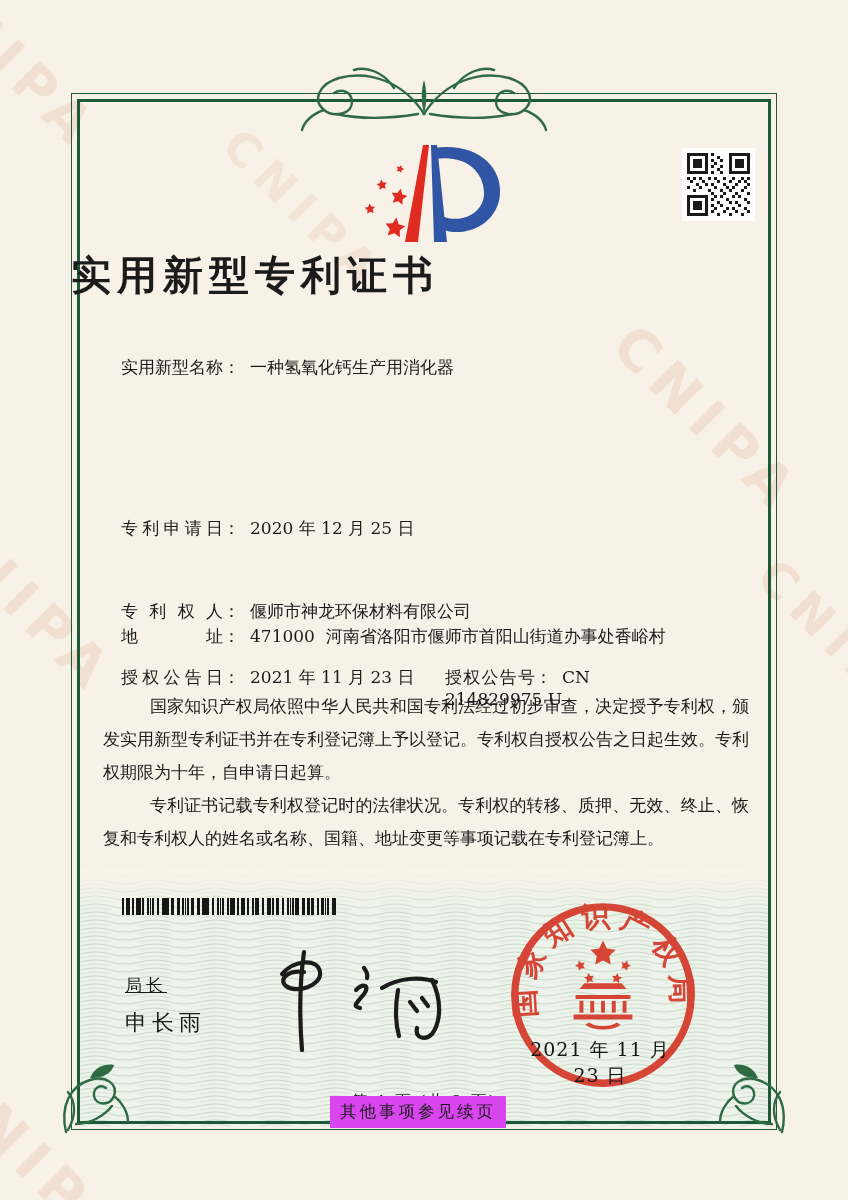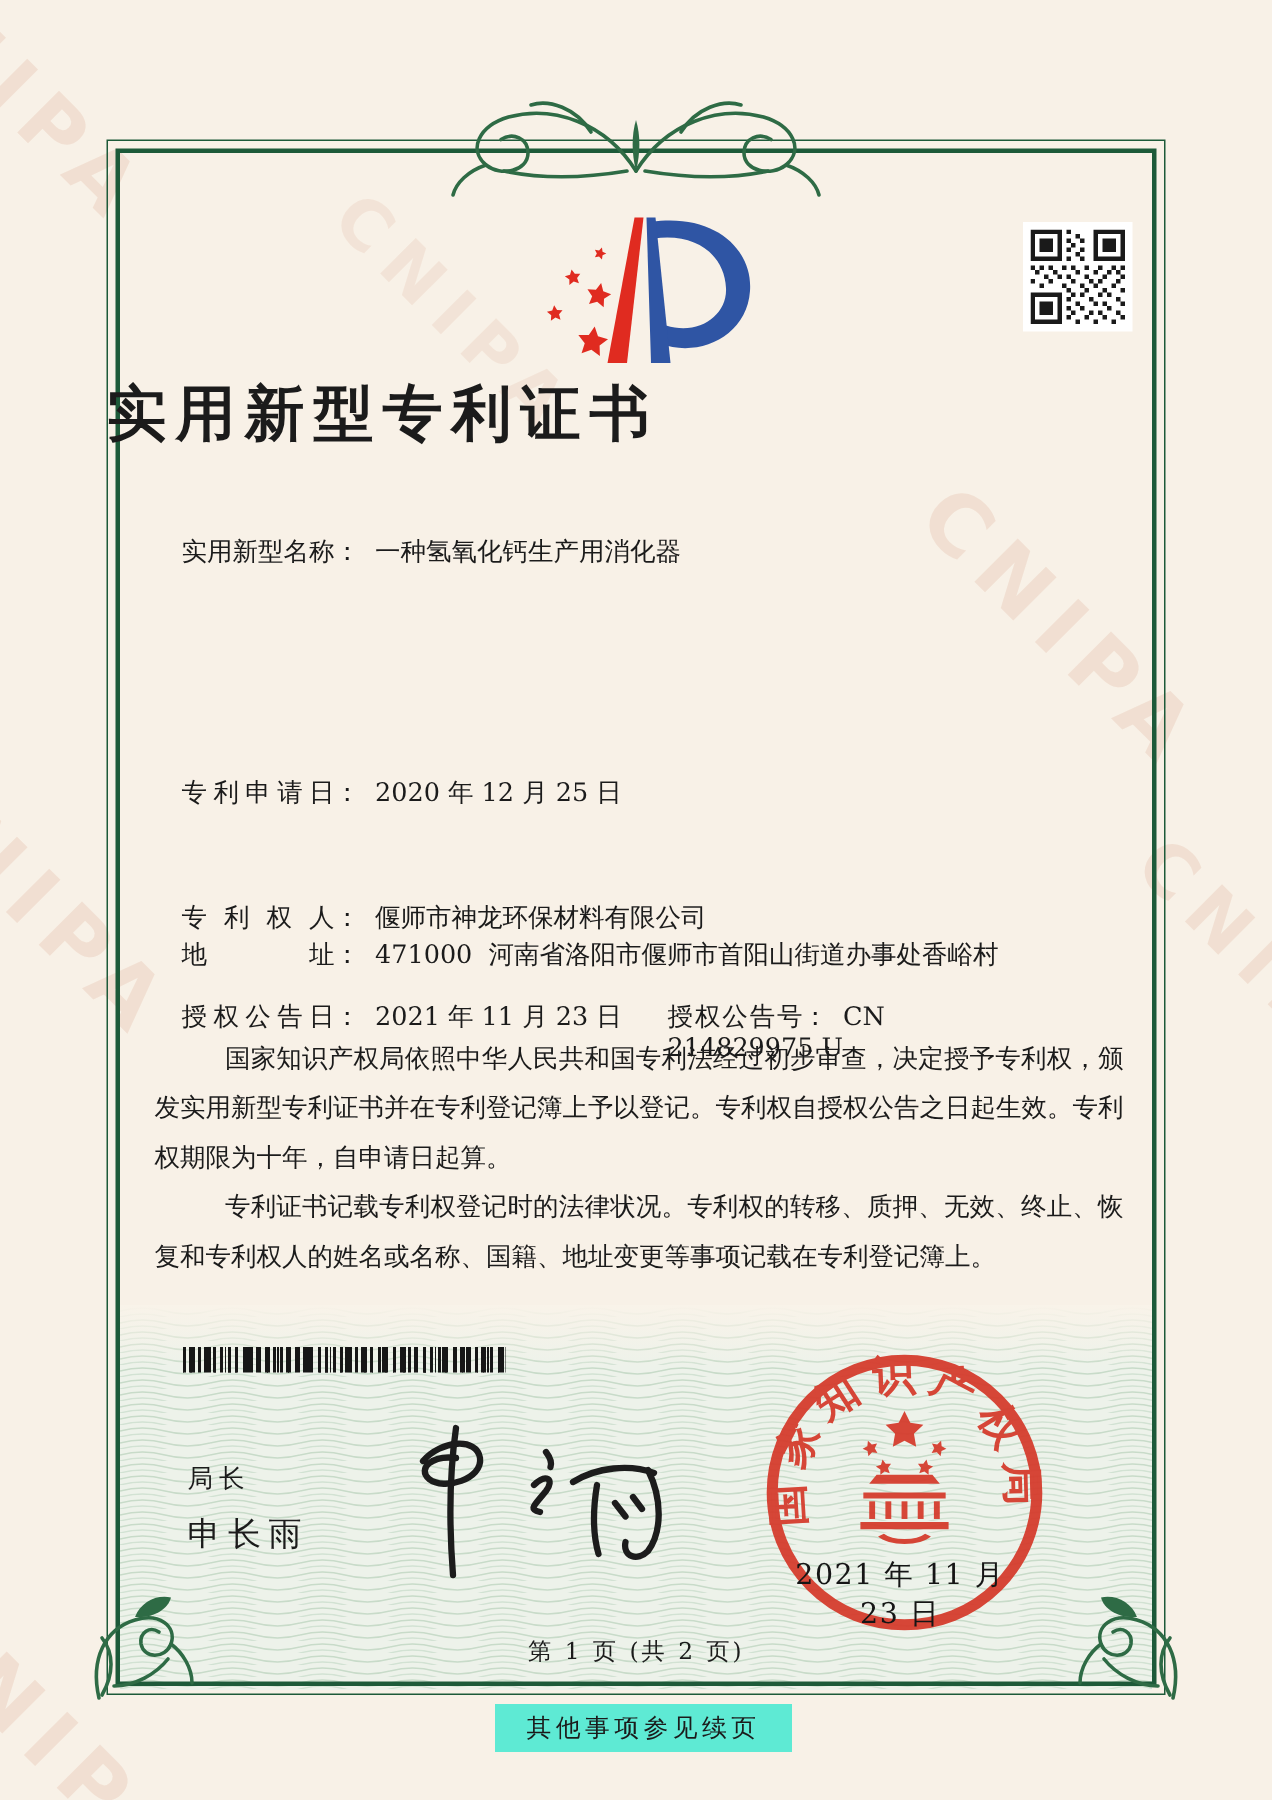--- a/index.html
+++ b/index.html
@@ -45,31 +45,31 @@
   .frow .pair2{position:absolute;left:324px;top:0;white-space:nowrap;}
   .frow .pair2 .lab{width:90px;}
   .body-text{position:absolute;left:103px;top:690px;width:646px;z-index:4;
     font-size:17px;line-height:33px;text-align:justify;}
   .body-text p{margin:0;text-indent:47px;}
   .barcode{position:absolute;left:122px;top:898px;width:215px;height:17px;z-index:4;
     background:
       repeating-linear-gradient(90deg,#161616 0 2px,transparent 2px 5px),
       repeating-linear-gradient(90deg,#161616 0 1px,transparent 1px 7px),
       repeating-linear-gradient(90deg,transparent 0 4px,#161616 4px 6px,transparent 6px 13px);}
-  .signer-title{position:absolute;left:125px;top:974px;z-index:4;font-size:17px;letter-spacing:4px;}
+  .signer-title{position:absolute;left:125px;top:974px;z-index:4;font-size:17px;letter-spacing:4px;text-decoration:underline;}
   .signer-name{position:absolute;left:125px;top:1008px;z-index:4;font-size:22px;letter-spacing:5px;}
   .signature{position:absolute;left:252px;top:946px;z-index:4;}
   .seal{position:absolute;left:505px;top:897px;z-index:4;opacity:.93;}
   .seal-arc-text{font-size:29px;font-weight:700;letter-spacing:8px;fill:#d5392a;
     font-family:"DejaVu Serif","Liberation Serif",serif;}
   .seal-date{position:absolute;left:515px;top:1037px;width:170px;z-index:5;
     text-align:center;font-size:19px;letter-spacing:1px;color:#151515;}
   .page-info{position:absolute;left:352px;top:1091px;z-index:4;font-size:15.5px;letter-spacing:2px;}
-  .continuation{position:absolute;left:330px;top:1136px;z-index:4;background:#5eead4;
-    padding:5px 21px;font-size:16.5px;letter-spacing:3px;}
+  .continuation{position:absolute;left:330px;top:1096px;z-index:4;background:#d946ef;
+    padding:5px 10px;font-size:16.5px;letter-spacing:3px;}
 </style>
 </head>
 <body>
 
 <div class="page">
 
   <span class="wm wm1">CNIPA</span>
   <span class="wm wm2">CNIPA</span>
   <span class="wm wm3">CNIPA</span>
   <span class="wm wm4">CNIPA</span>

